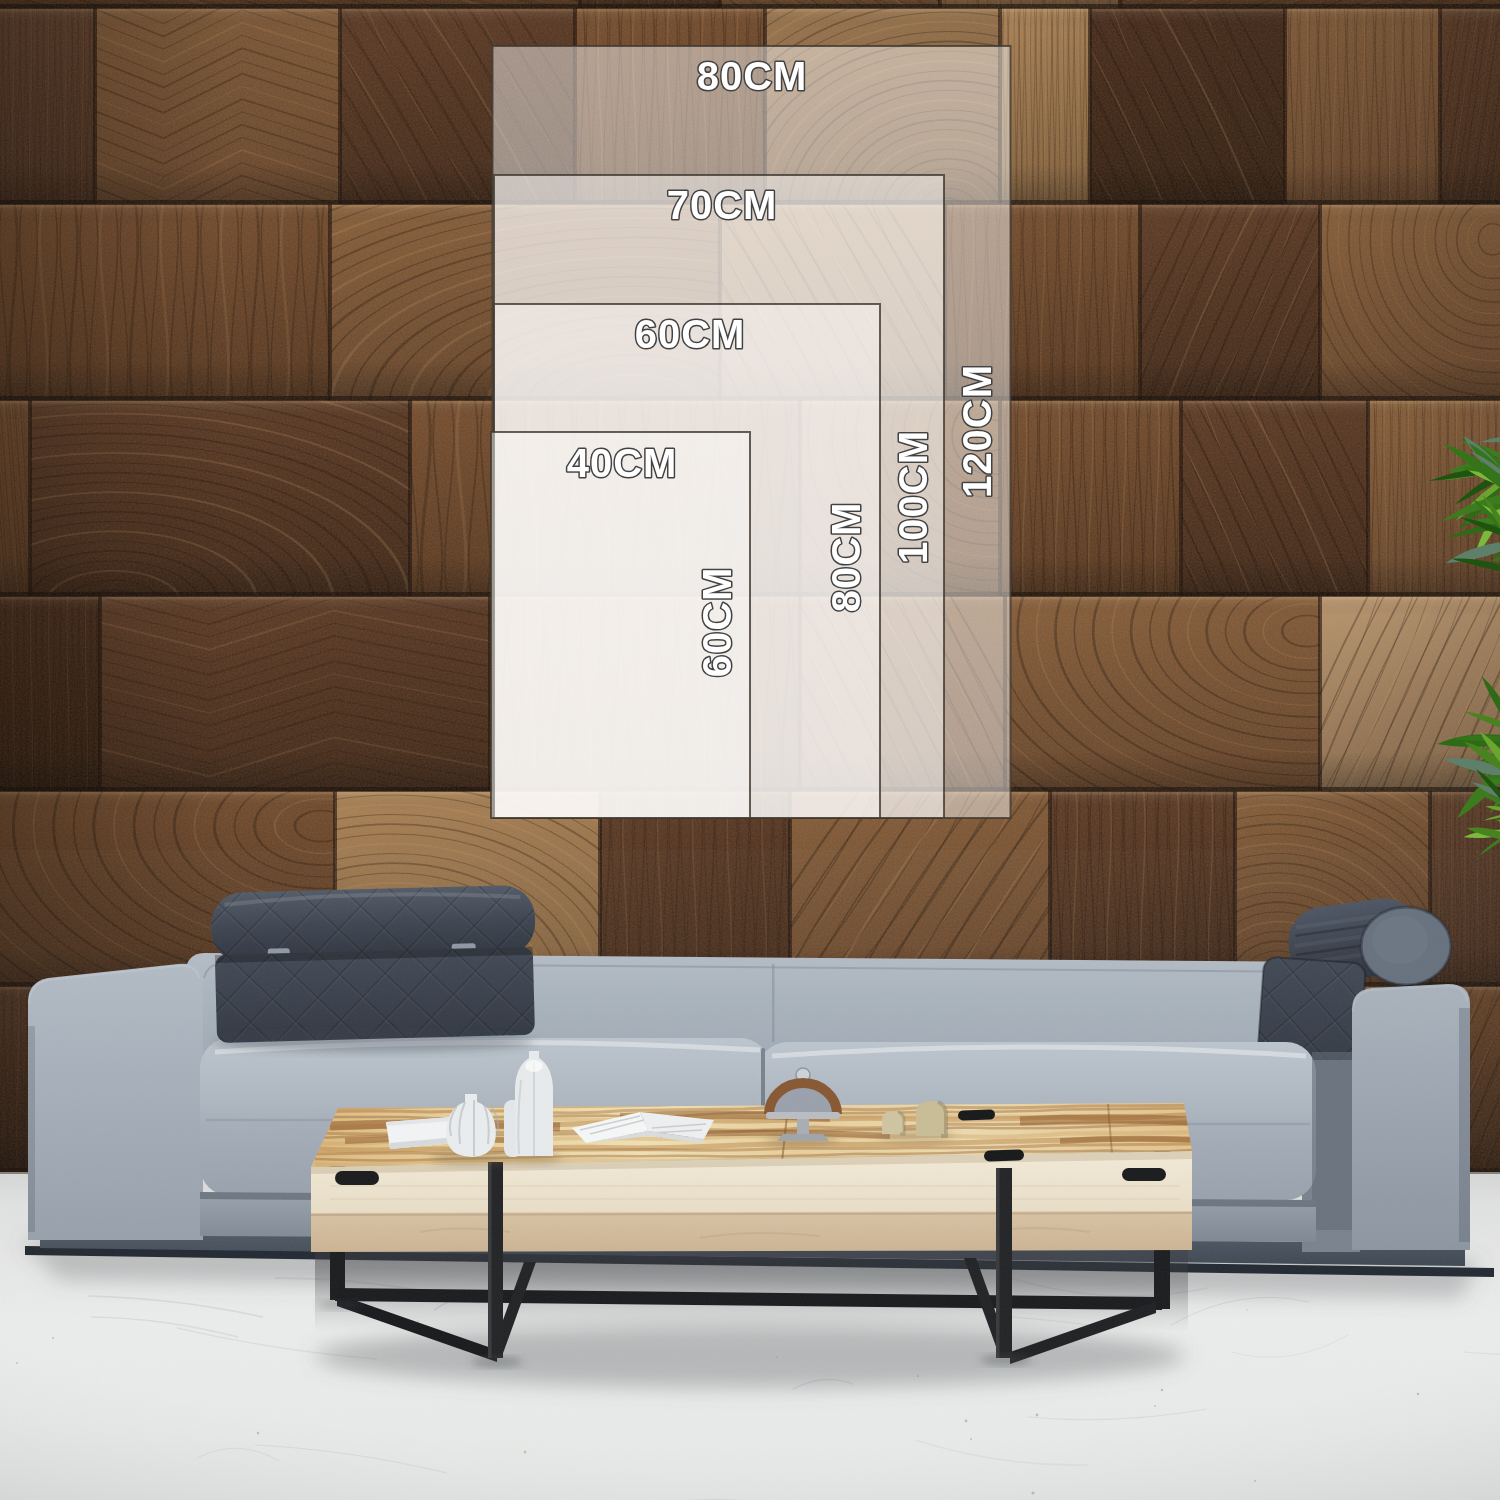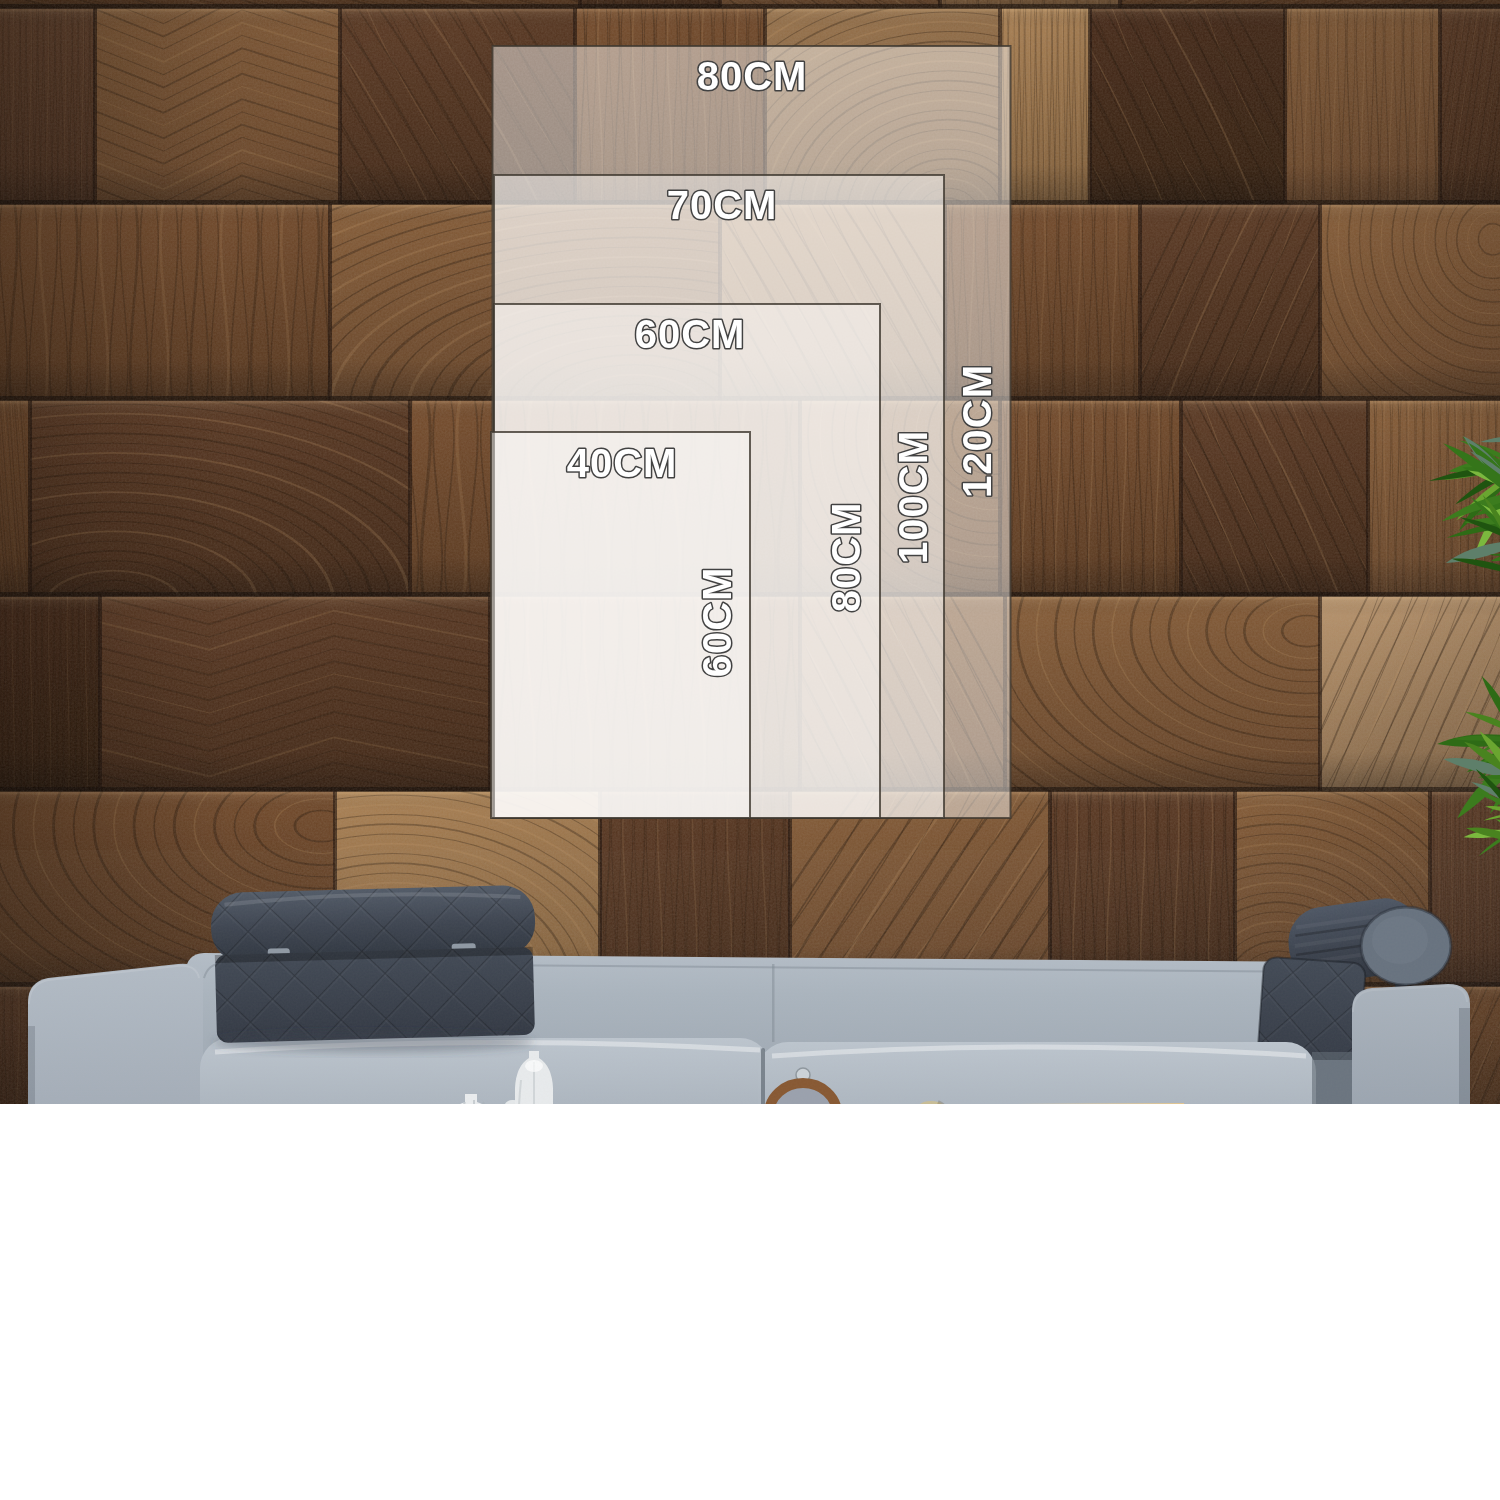--- a/index.html
+++ b/index.html
@@ -1,15 +1,15 @@
 <!DOCTYPE html>
 <html><head><meta charset="utf-8">
 <style>
 html,body{margin:0;padding:0;background:#fff;font-family:"Liberation Sans",sans-serif;}
-#stage{width:1500px;height:1104px;position:relative;overflow:hidden;}
+#stage{width:1500px;height:1500px;position:relative;overflow:hidden;}
 svg{display:block;}
 </style></head>
 <body>
 <div id="stage">
 <svg width="1500" height="1500" viewBox="0 0 1500 1500">
 <defs>
 <linearGradient id="gP0" x1="0" y1="0" x2="0.25" y2="1">
           <stop offset="0" stop-color="#845b36"></stop>
           <stop offset="1" stop-color="#6d482a"></stop>
         </linearGradient>

